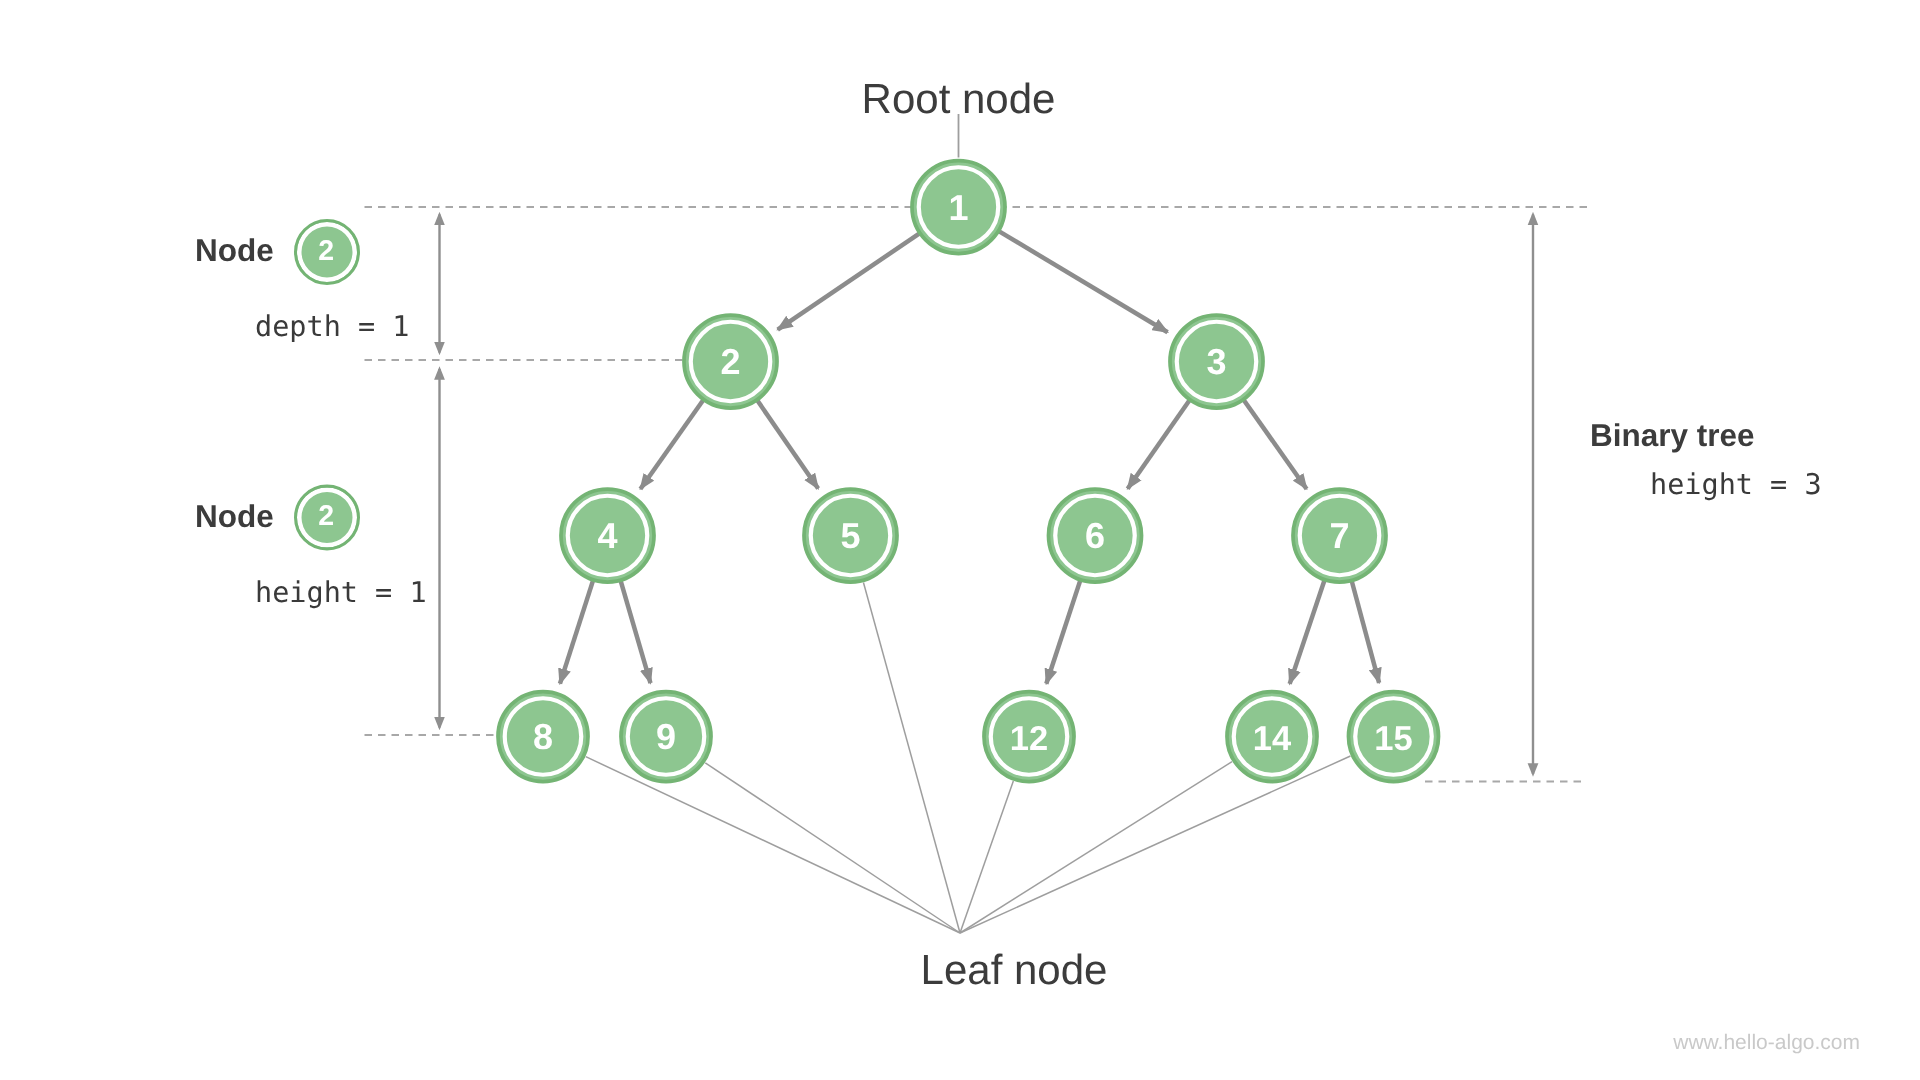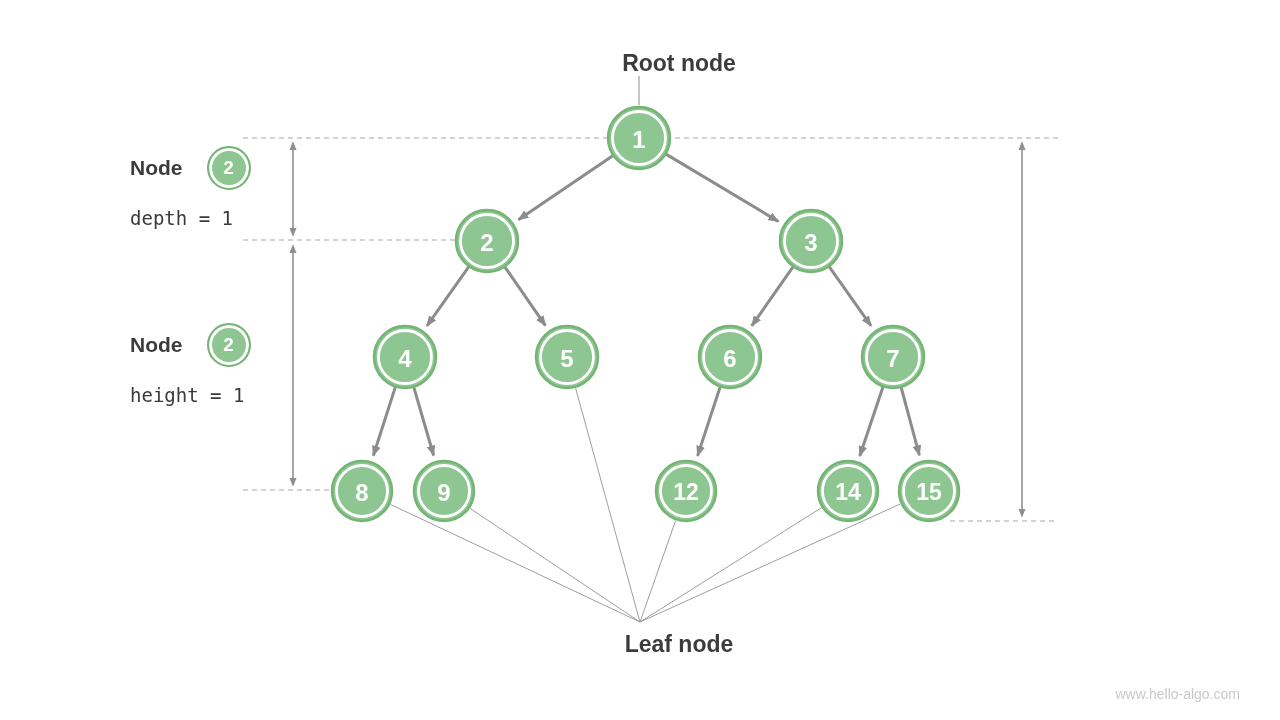--- a/index.html
+++ b/index.html
@@ -5,40 +5,39 @@
   * { margin: 0; padding: 0; box-sizing: border-box; }
   html, body { background: #ffffff; }
   .canvas {
     position: relative; width: 1280px; height: 720px;
     background: var(--bg, #fff); overflow: hidden;
     font-family: "Liberation Sans", sans-serif;
   }
   #diagram-svg { position: absolute; left: 0; top: 0; }
   .label {
     position: absolute; transform: translateX(-50%);
-    font-size: 23px; font-weight: bold; color: var(--label, #3c3c3c);
+    font-size: 28px; font-weight: normal; color: var(--label, #3c3c3c);
     white-space: nowrap;
-    margin-left: 40px;
   }
   .root-label { left: 639px; top: 50px; }
-  .leaf-label { left: 639px; top: 631px; text-align: right; }
+  .leaf-label { left: 676px; top: 631px; text-align: right; }
   .ann { position: absolute; color: var(--label, #3c3c3c); }
-  .ann-row { display: flex; align-items: center; gap: 24px; }
+  .ann-row { display: flex; align-items: center; gap: 13px; }
   .ann-title { font-size: 21px; font-weight: bold; white-space: nowrap; }
   .badge {
     width: 44px; height: 44px; border-radius: 50%;
     background: var(--node-fill, #8dc690);
     border: 2.5px solid var(--node-stroke, #74b474);
     box-shadow: inset 0 0 0 3px #ffffff;
     color: #ffffff; font-weight: bold; font-size: 19px;
     display: flex; align-items: center; justify-content: center;
   }
   .ann-mono {
     font-family: "DejaVu Sans Mono", monospace;
-    font-size: 19px; color: var(--mono, #3a3a3a); white-space: nowrap;
+    font-size: 19px; color: var(--mono, #3a3a3a); white-space: nowrap; margin-left: 40px;
   }
   .ann-left-top { left: 130px; top: 146px; }
   .ann-left-bottom { left: 130px; top: 323px; }
   .ann-left-top .ann-mono, .ann-left-bottom .ann-mono { margin-top: 17px; }
   .ann-right { left: 1060px; top: 279px; }
   .ann-right .ann-mono { margin-top: 9px; }
   .watermark {
     position: absolute; right: 40px; bottom: 18px;
     font-family: Liberation Sans, sans-serif;
     font-size: 14px; color: var(--watermark, #c9c9c9); white-space: nowrap;
@@ -158,16 +157,20 @@
   </div>
 
   <div class="ann ann-left-bottom">
     <div class="ann-row">
       <span class="ann-title">Node</span>
       <span class="badge">2</span>
     </div>
     <div class="ann-mono">height = 1</div>
   </div>
 
+  <div class="ann ann-right">
+    <div class="ann-title">Binary tree</div>
+    <div class="ann-mono">height = 3</div>
+  </div>
 
   <div class="watermark">www.hello-algo.com</div>
 
 </div>
 
 </body></html>

